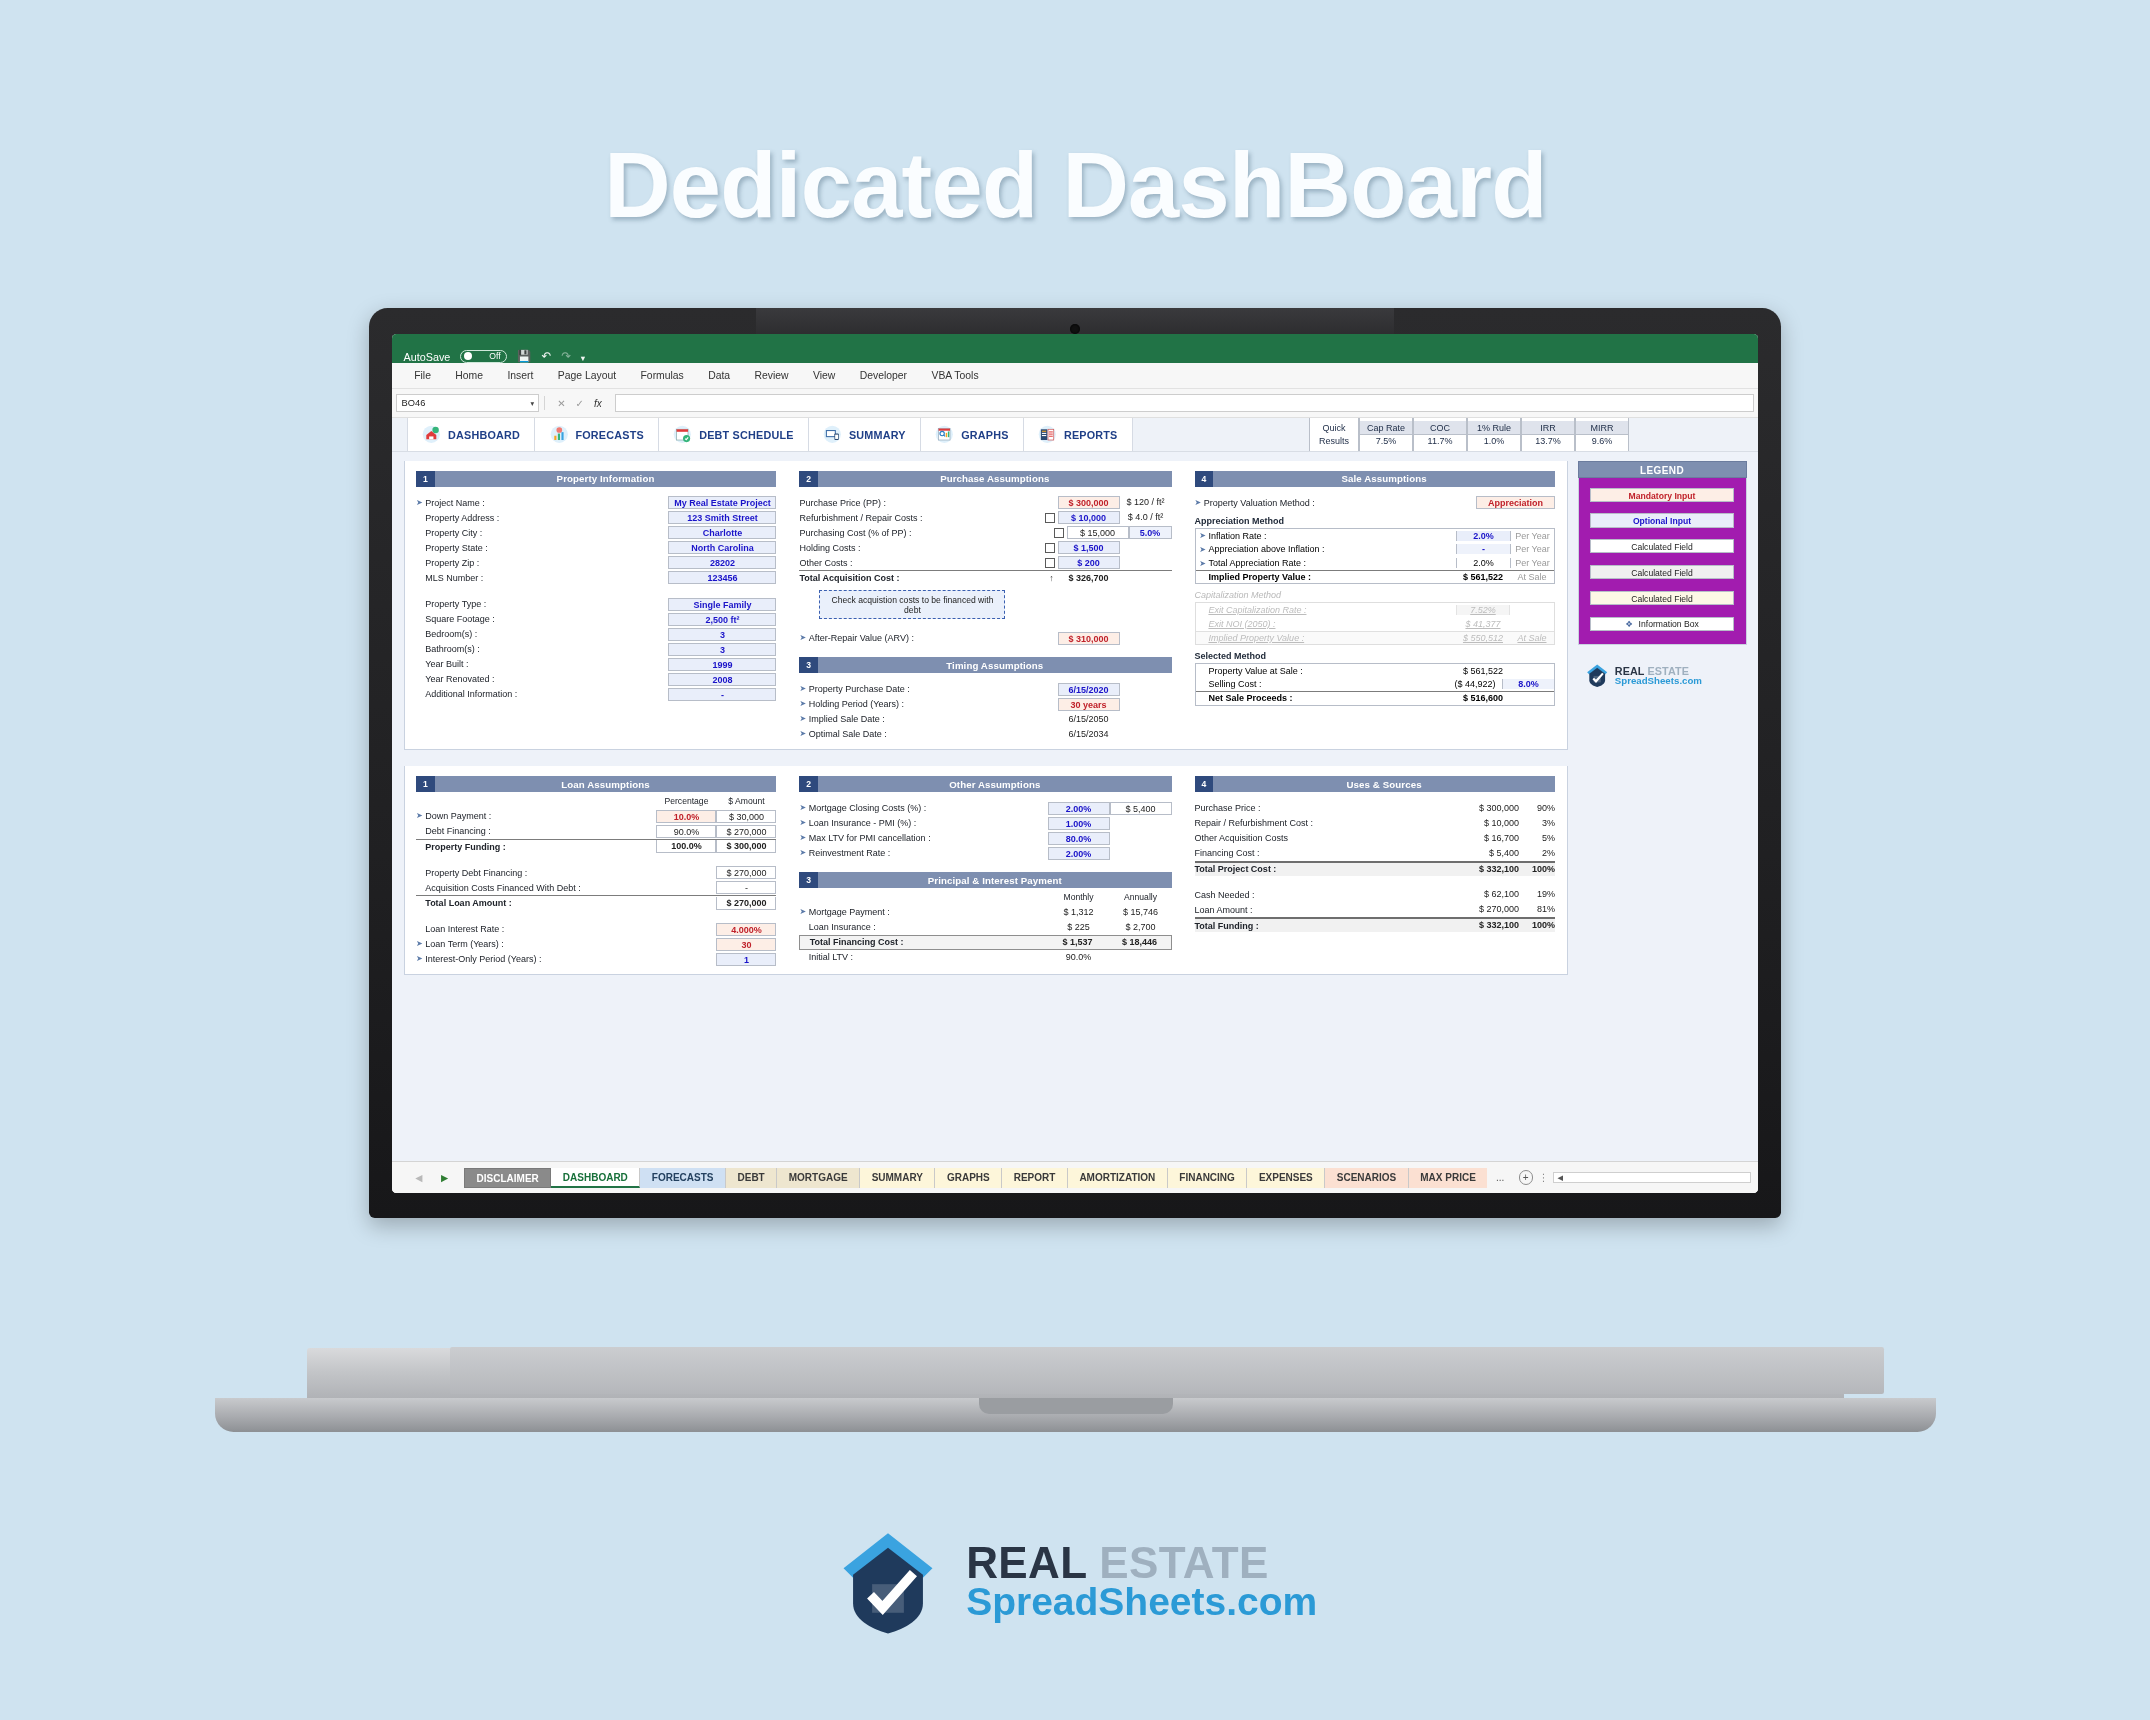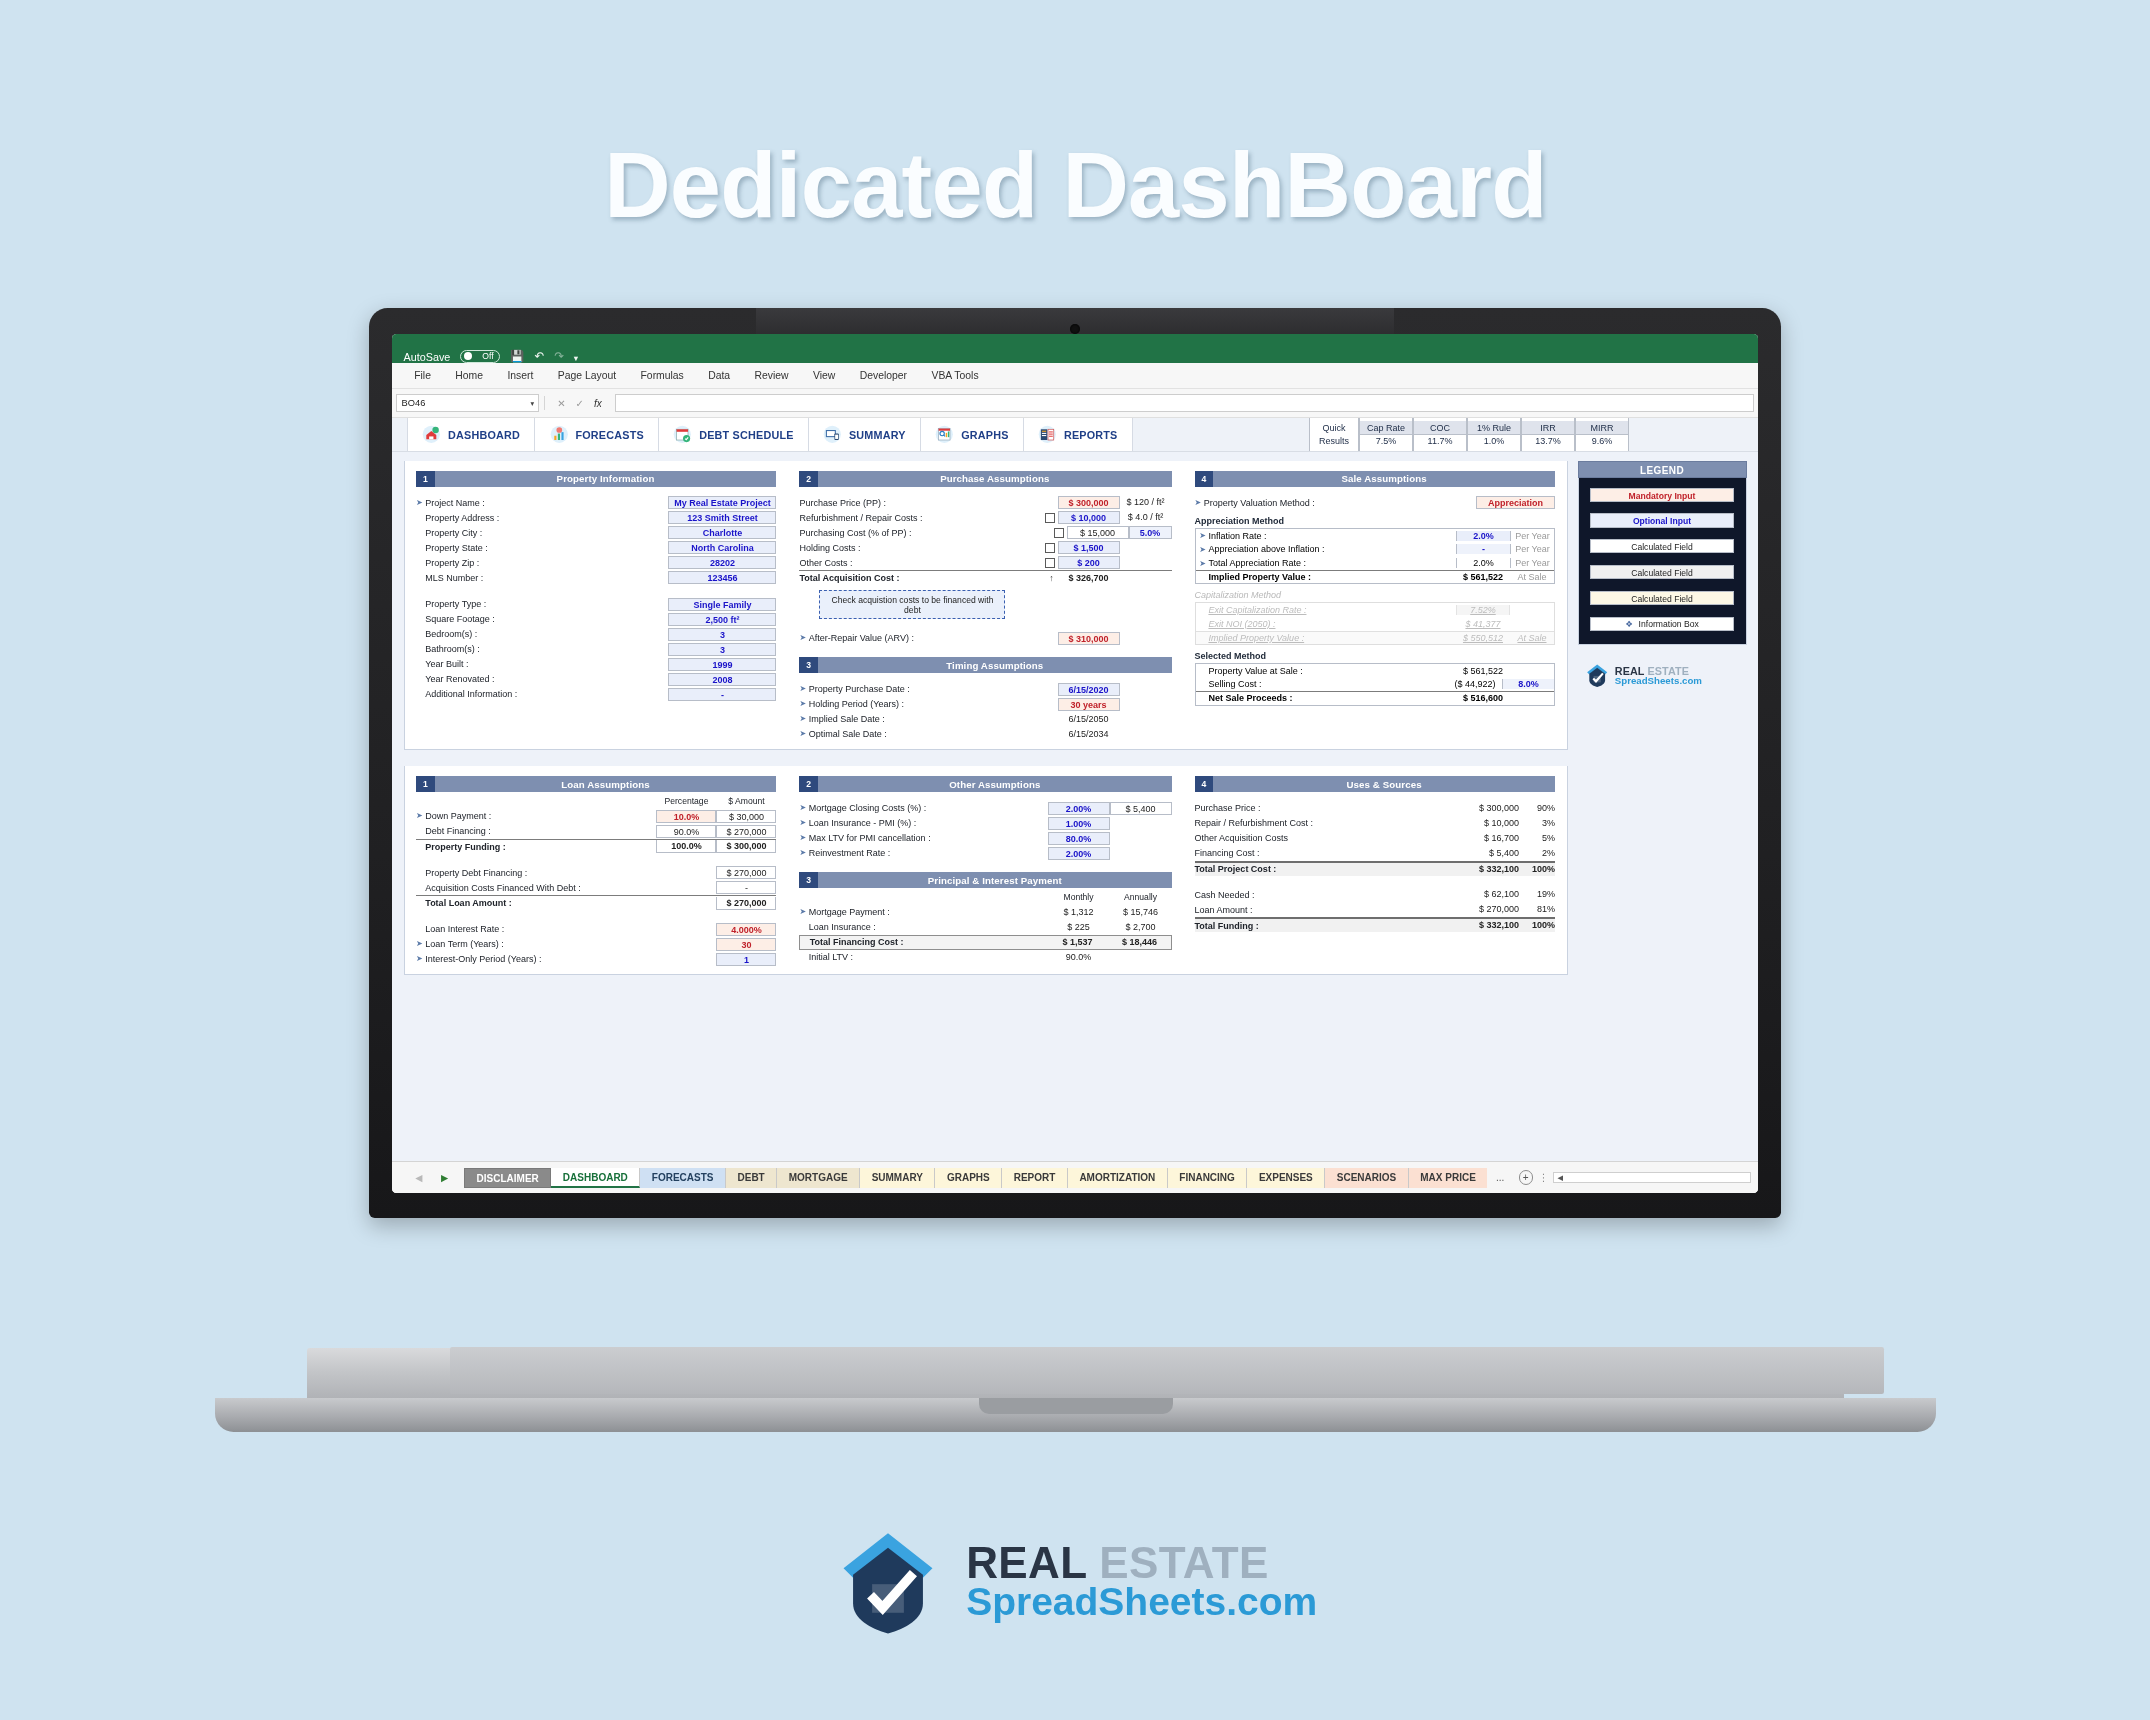--- a/index.html
+++ b/index.html
@@ -62,21 +62,21 @@
     background:linear-gradient(180deg,#cbcdd0,#b5b7bb);
     border-radius:2.2px;
   }
   
   .excel{ position:absolute; inset:0; background:#f3f6fa; }
   .xl-titlebar{
     height:29px; background:#217346; display:flex; align-items:flex-end;
     padding:0 11.5px; gap:10px; color:#fff; font-size:10.8px;
   }
   .autosave-pill{
-    display:inline-flex;align-items:center;gap:10px;
+    display:inline-flex;align-items:center;gap:17px;
     border:0.7px solid #cfe8da;border-radius:8px;padding:0.7px 5.7px 0.7px 2.9px;
     font-size:8.6px;
   }
   .autosave-knob{width:8px;height:8px;border-radius:50%;background:#fff;display:inline-block;}
   .tb-ico{opacity:.93;font-size:11.5px;}
   .xl-ribbon{
     height:26px;background:#f7f7f7;border-bottom:0.7px solid #e2e2e2;
     display:flex;align-items:center;padding-left:10px;gap:0px;
   }
   .xl-ribbon .rtab{
@@ -156,21 +156,21 @@
     text-align:center;padding:3.6px 5.7px;
   }
   .subhead{font-size:9px;font-weight:bold;color:#1d2736;margin:5.7px 0 2.2px 0;}
   .subhead.it{font-style:italic;font-weight:normal;color:#b9b9b9;}
   .grid{border:0.7px solid #b7bdc8;}
   .grow{display:flex;height:13.6px;font-size:9px;align-items:center;}
   .grow > div{padding:0 3.6px;}
   .muted{color:#bcbcbc;font-style:italic;text-decoration:underline;}
   
   .legend-col{width:179px;padding-left:10px;}
-  .legend-panel{background:#0f172a;border:0.7px solid #c9d2e0;border-top:none;padding:10px 11.5px 13px 11.5px;}
+  .legend-panel{background:#a21caf;border:0.7px solid #c9d2e0;border-top:none;padding:10px 11.5px 13px 11.5px;}
   .lg-item{height:14.3px;line-height:14.3px;text-align:center;font-size:8.6px;border:0.7px solid #b7bdc8;margin-bottom:11.5px;}
   .lg-info{display:flex;align-items:center;justify-content:center;gap:5.7px;}
   .logo-wrap{display:flex;align-items:center;gap:5.7px;margin-top:18.6px;padding-left:7.2px;}
   .logo-txt .l1{font-size:10.8px;font-weight:bold;color:#2a3545;letter-spacing:0.1px;}
   .logo-txt .l1 span{color:#9fb0bf;}
   .logo-txt .l2{font-size:9.7px;font-weight:bold;color:#2b9ad6;margin-top:-1.4px;}
   
   .tabbar{
     position:absolute;left:0;right:0;bottom:0;height:32px;background:#f6f6f6;
     border-top:0.7px solid #d4d4d4;display:flex;align-items:center;padding-left:7.2px;gap:0;

